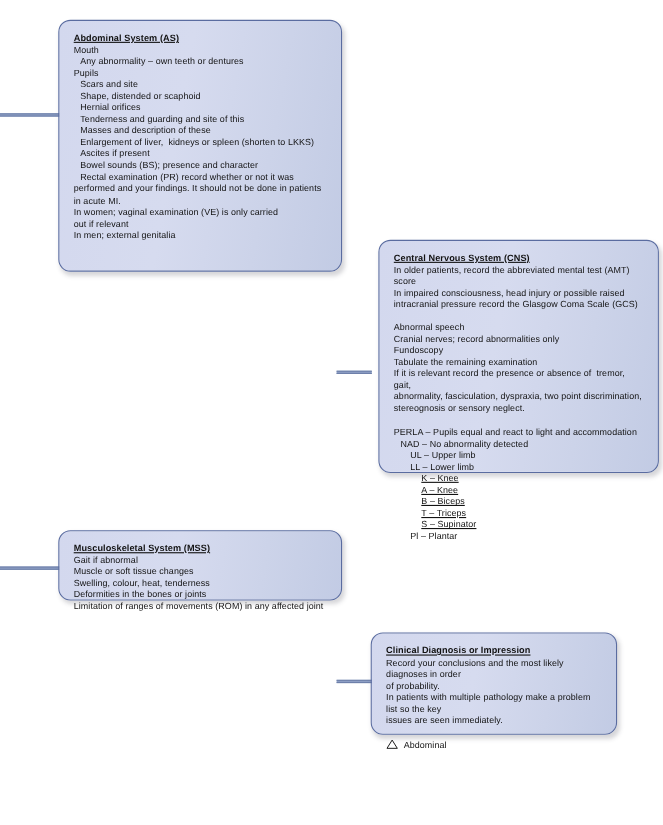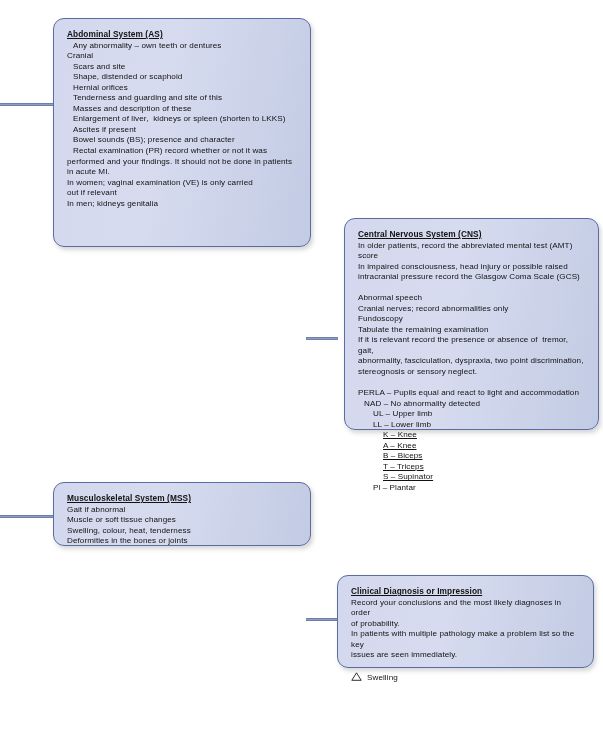--- a/index.html
+++ b/index.html
@@ -59,54 +59,55 @@
     align-items: center;
     gap: 5px;
     margin-top: 11px;
   }
   .tri-icon { display: block; }
 
   
   #box-abdominal   { left: 53px;  top: 18px;  width: 258px; height: 229px; }
   #box-cns         { left: 344px; top: 218px; width: 255px; height: 212px; }
   #box-mss         { left: 53px;  top: 482px; width: 258px; height: 64px; }
-  #box-diagnosis   { left: 337px; top: 575px; width: 257px; height: 93px; }
+  #box-diagnosis   { left: 337px; top: 575px; width: 224px; height: 93px; }
 
   
   #conn-abdominal  { left: 0px;   top: 103px; width: 54px; }
   #conn-cns        { left: 306px; top: 337px; width: 32px; }
   #conn-mss        { left: 0px;   top: 515px; width: 54px; }
   #conn-diagnosis  { left: 306px; top: 618px; width: 32px; }
 </style>
 </head>
 <body>
 
 <div id="conn-abdominal" class="connector"></div>
 <div id="conn-cns" class="connector"></div>
 <div id="conn-mss" class="connector"></div>
 <div id="conn-diagnosis" class="connector"></div>
 
 <div id="box-abdominal" class="box">
   <div class="title">Abdominal System (AS)</div>
+  <div class="line">Mouth</div>
   <div class="line i1">Any abnormality – own teeth or dentures</div>
-  <div class="line">Cranial</div>
+  <div class="line">Pupils</div>
   <div class="line i1">Scars and site</div>
   <div class="line i1">Shape, distended or scaphoid</div>
   <div class="line i1">Hernial orifices</div>
   <div class="line i1">Tenderness and guarding and site of this</div>
   <div class="line i1">Masses and description of these</div>
   <div class="line i1">Enlargement of liver,  kidneys or spleen (shorten to LKKS)</div>
   <div class="line i1">Ascites if present</div>
   <div class="line i1">Bowel sounds (BS); presence and character</div>
   <div class="line i1">Rectal examination (PR) record whether or not it was</div>
   <div class="line">performed and your findings. It should not be done in patients</div>
   <div class="line">in acute MI.</div>
   <div class="line">In women; vaginal examination (VE) is only carried</div>
   <div class="line">out if relevant</div>
-  <div class="line">In men; kidneys genitalia</div>
+  <div class="line">In men; external genitalia</div>
 </div>
 
 <div id="box-cns" class="box">
   <div class="title">Central Nervous System (CNS)</div>
   <div class="line">In older patients, record the abbreviated mental test (AMT) score</div>
   <div class="line">In impaired consciousness, head injury or possible raised</div>
   <div class="line">intracranial pressure record the Glasgow Coma Scale (GCS)</div>
   <div class="spacer"></div>
   <div class="line">Abnormal speech</div>
   <div class="line">Cranial nerves; record abnormalities only</div>
@@ -127,29 +128,30 @@
   <div class="line i3">S – Supinator</div>
   <div class="line i2">Pl – Plantar</div>
 </div>
 
 <div id="box-mss" class="box">
   <div class="title">Musculoskeletal System (MSS)</div>
   <div class="line">Gait if abnormal</div>
   <div class="line">Muscle or soft tissue changes</div>
   <div class="line">Swelling, colour, heat, tenderness</div>
   <div class="line">Deformities in the bones or joints</div>
+  <div class="line">Limitation of ranges of movements (ROM) in any affected joint</div>
 </div>
 
 <div id="box-diagnosis" class="box">
   <div class="title">Clinical Diagnosis or Impression</div>
   <div class="line">Record your conclusions and the most likely diagnoses in order</div>
   <div class="line">of probability.</div>
   <div class="line">In patients with multiple pathology make a problem list so the key</div>
   <div class="line">issues are seen immediately.</div>
   <div class="diag-row">
     <span class="tri-icon">
       <svg width="11" height="9" viewBox="0 0 11 9" aria-hidden="true">
         <polygon points="5.5,0.8 10.2,8.3 0.8,8.3" fill="none" stroke="#1a1a1a" stroke-width="0.9"></polygon>
       </svg>
     </span>
-    <span>Swelling</span>
+    <span>Abdominal</span>
   </div>
 </div>
 
 </body></html>

